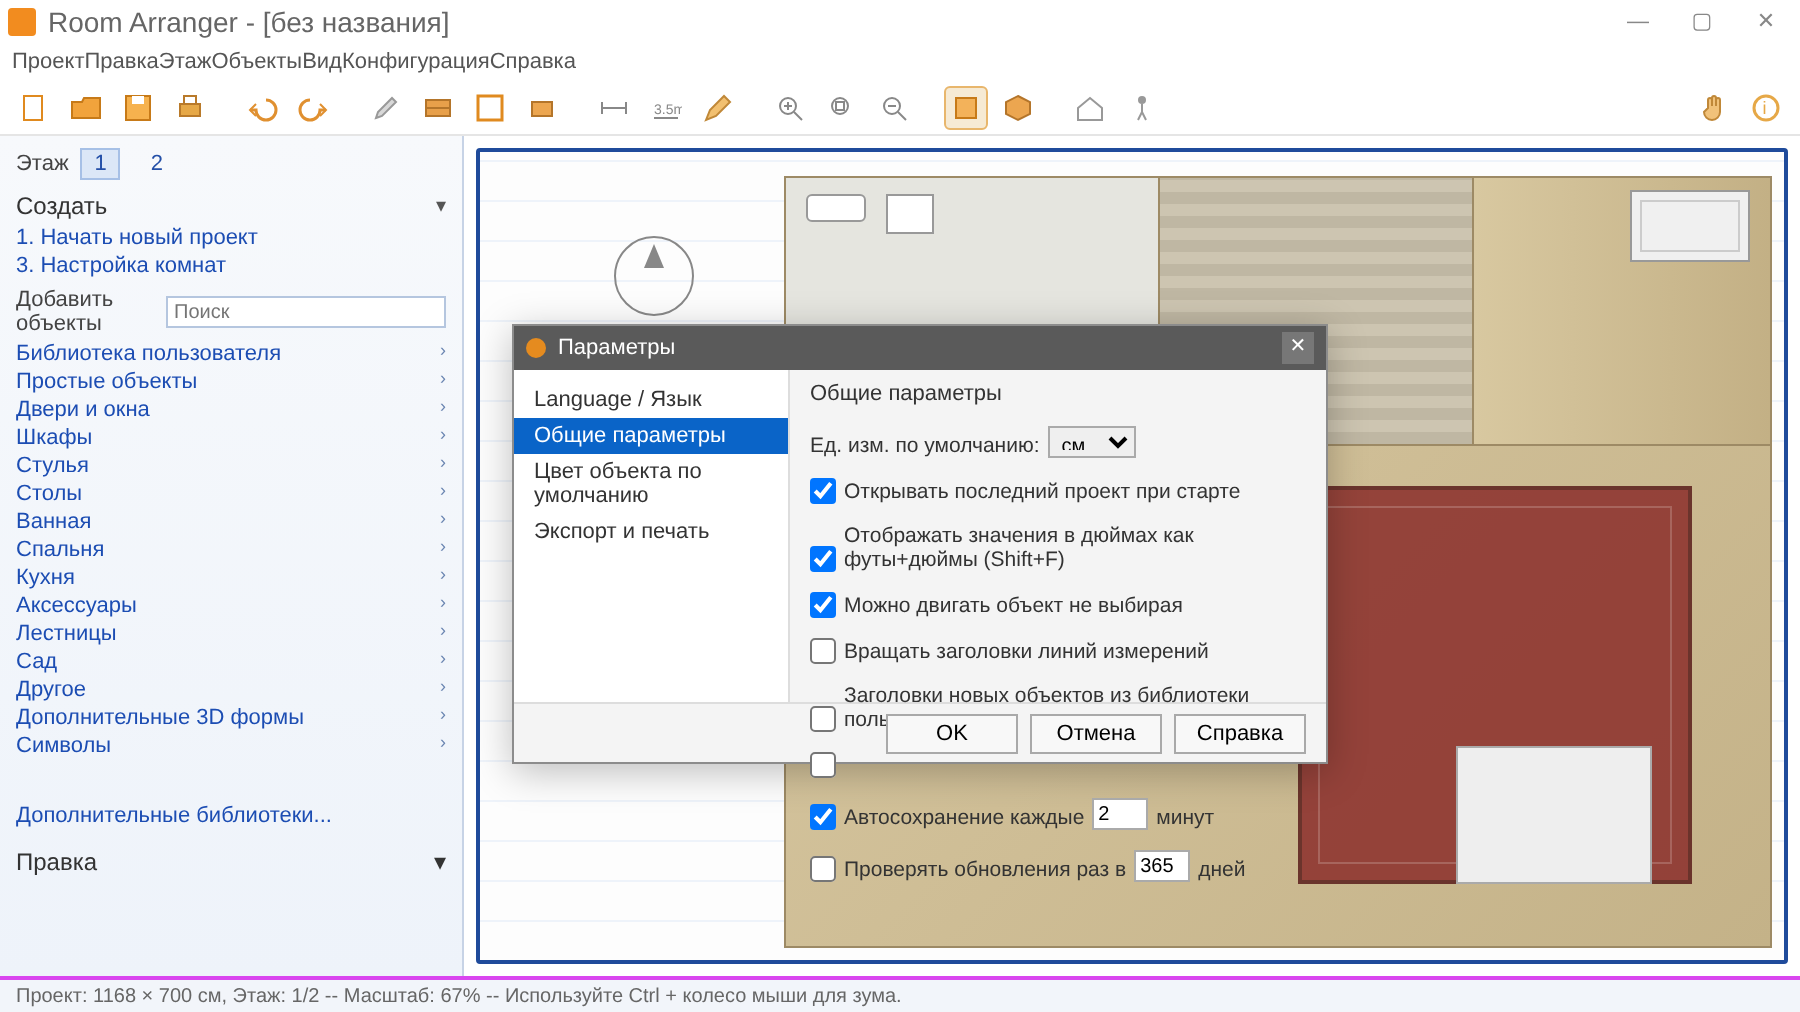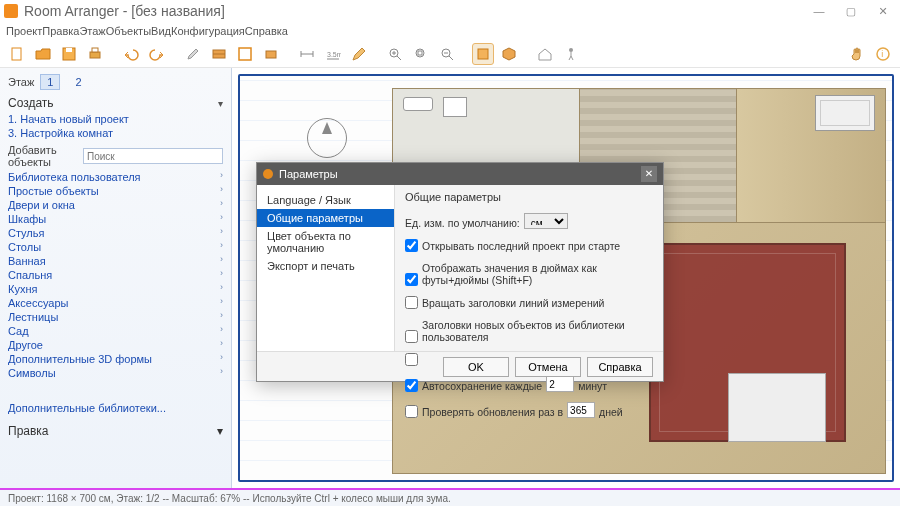--- a/index.html
+++ b/index.html
@@ -376,20 +376,24 @@
       <div id="dlg-checks">
           <div class="fld">
             <input type="checkbox" checked="" style="">
             <span>Открывать последний проект при старте</span>
           </div>
           <div class="fld">
             <input type="checkbox" checked="" style="">
             <span>Отображать значения в дюймах как футы+дюймы (Shift+F)</span>
           </div>
           <div class="fld">
+            <input type="checkbox" checked="" style="">
+            <span>Можно двигать объект не выбирая</span>
+          </div>
+          <div class="fld">
             <input type="checkbox" style="">
             <span>Вращать заголовки линий измерений</span>
           </div>
           <div class="fld">
             <input type="checkbox" style="">
             <span>Заголовки новых объектов из библиотеки пользователя</span>
           </div>
           <div class="fld">
             <input type="checkbox" style="">
           </div>

